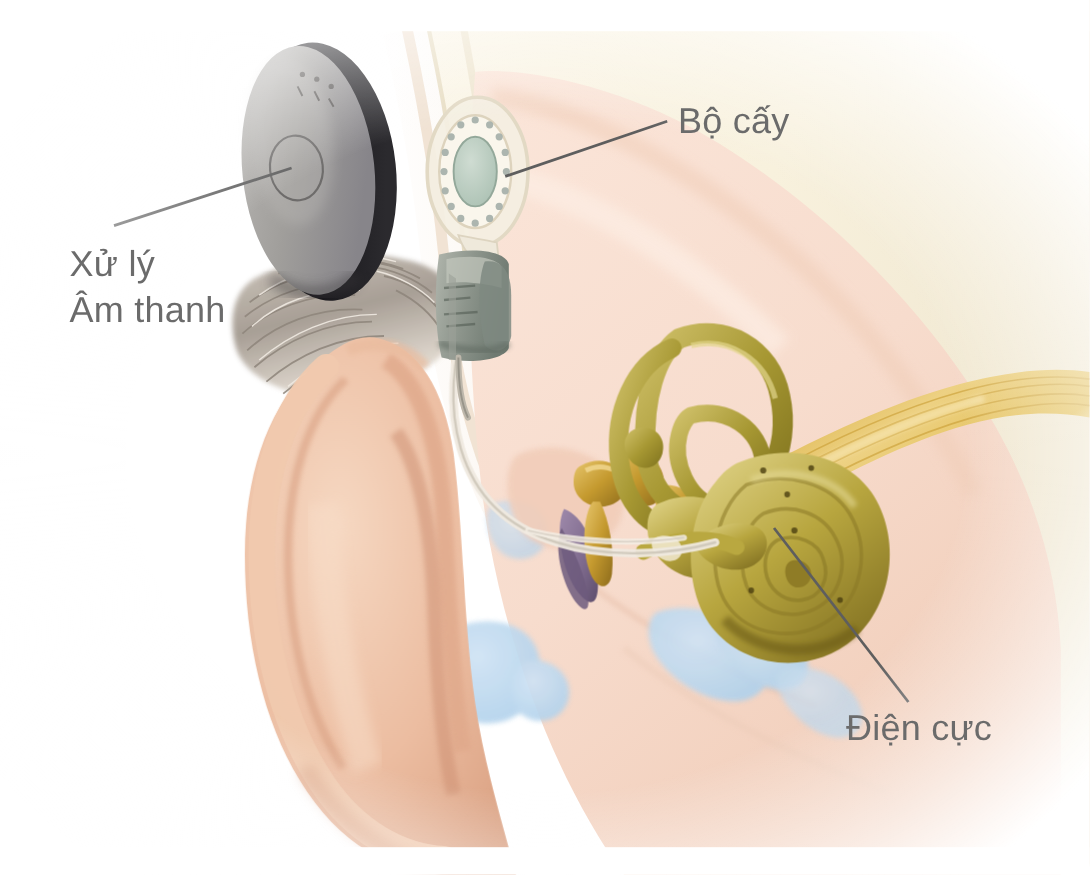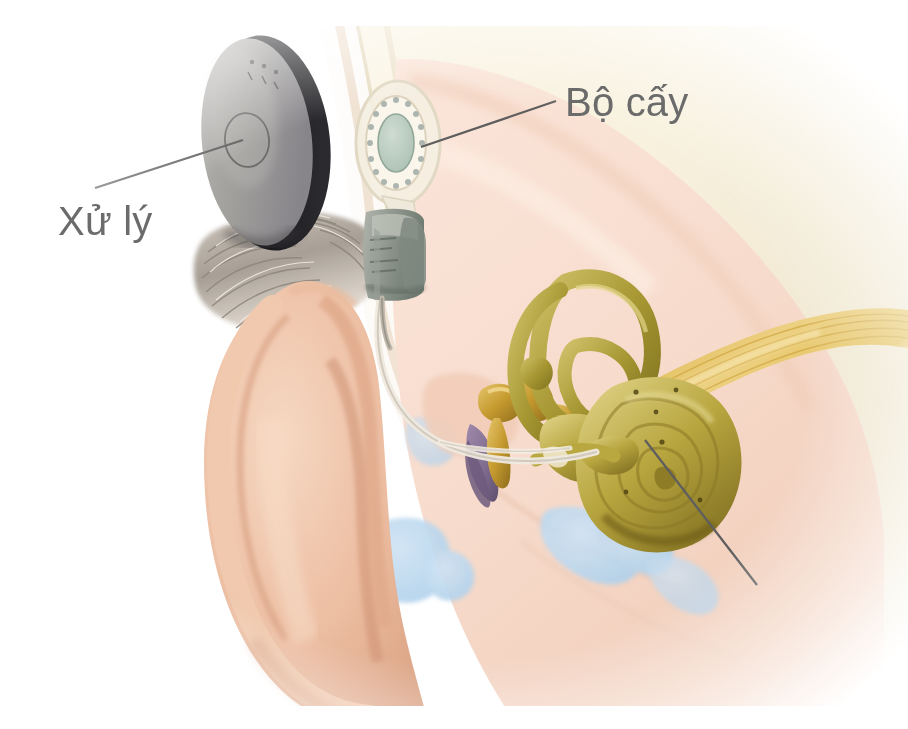--- a/index.html
+++ b/index.html
@@ -1,21 +1,21 @@
 <!DOCTYPE html>
 <html><head>
 <meta charset="utf-8">
 <title>Cochlear Implant Diagram</title>
 <style>
   html,body{margin:0;padding:0;background:#ffffff;}
   body{width:908px;height:729px;overflow:hidden;
        font-family:"Liberation Sans","DejaVu Sans",sans-serif;}
   #stage{position:relative;width:908px;height:729px;background:#ffffff;}
   #stage svg{position:absolute;left:0;top:0;}
-  .lbl{position:absolute;color:#6b6b6b;font-size:40px;line-height:38px;
+  .lbl{position:absolute;color:#6b6b6b;font-size:30px;line-height:38px;
        white-space:nowrap;letter-spacing:0.2px;}
   #lbl-processor{left:58px;top:190px;margin-top:12px;}
   #lbl-implant{left:565px;top:83px;}
   #lbl-electrode{left:705px;top:589px;}
   .lbl span{display:block;}
 </style>
 </head>
 <body>
 
 <div id="stage">
@@ -376,20 +376,24 @@
       <line x1="645" y1="440" x2="757" y2="585"></line>
     </g>
 
     <rect x="0" y="0" width="908" height="729" fill="url(#gFade)"></rect>
     <rect x="0" y="0" width="908" height="26" fill="#ffffff"></rect>
     <rect x="0" y="706" width="908" height="23" fill="#ffffff"></rect>
   </svg>
 
   <div class="lbl" id="lbl-processor">
     <span>Xử lý</span>
+    <span>Âm thanh</span>
   </div>
 
   <div class="lbl" id="lbl-implant">
     <span>Bộ cấy</span>
   </div>
 
+  <div class="lbl" id="lbl-electrode">
+    <span>Điện cực</span>
+  </div>
 
 </div>
 
 </body></html>

